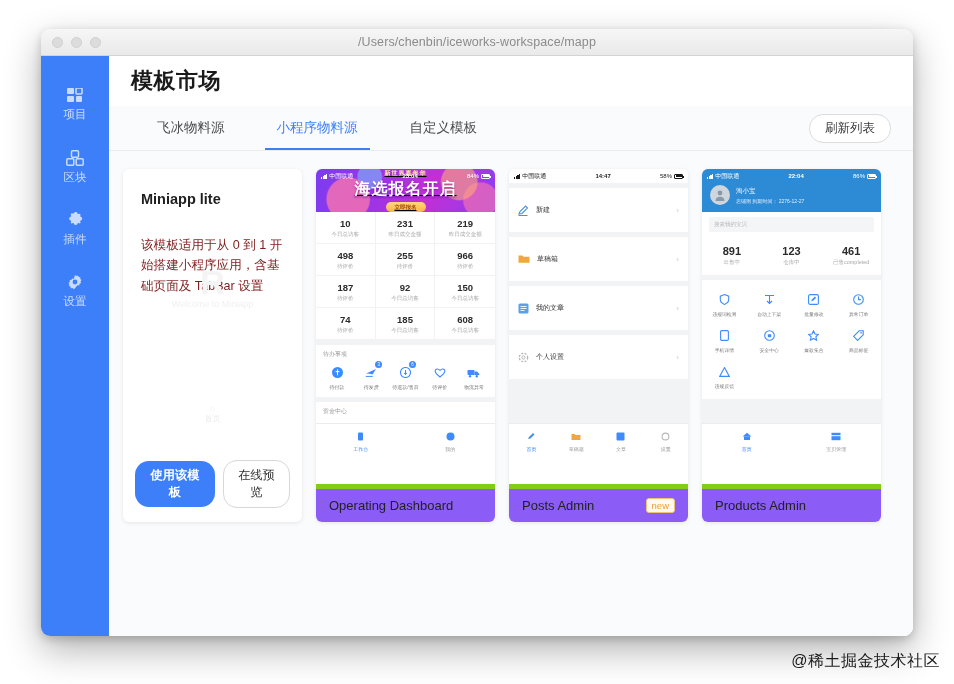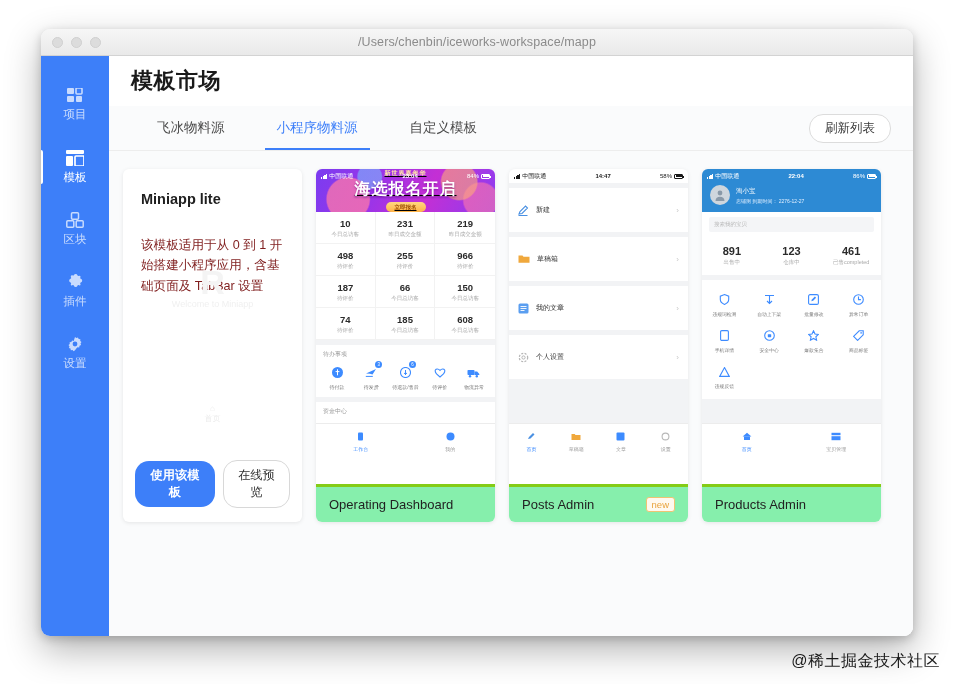--- a/index.html
+++ b/index.html
@@ -306,22 +306,22 @@
   .p-l { font-size: 5.5px; color: #a9a9a9; margin-top: 2px; }
   .grid4 { background: #fff; display: grid; grid-template-columns: repeat(4, 1fr); padding: 7px 0 4px 0; }
   .g4 { text-align: center; padding: 4px 0 6px 0; }
   .g4-cap { font-size: 4.8px; color: #7a7a7a; margin-top: 2px; }
 
   .card-foot {
     flex: 0 0 auto;
     height: 38px;
     display: flex; align-items: center;
     padding: 0 13px;
-    border-top: 3px solid #84cc16;
-    background: #86efac;
+    border-top: 5px solid #84cc16;
+    background: #8b5cf6;
   }
   .card-foot-title { font-size: 13px; color: #222; }
   .badge-new {
     margin-left: auto;
     border: 1px solid #f0c373; color: #e8a33c;
     background: #fff9ef;
     font-size: 9.5px; border-radius: 3px; padding: 1px 5px;
   }
 
   .watermark {
@@ -351,30 +351,20 @@
       <div class="side-item">
         <span>
           <svg width="17" height="15" viewBox="0 0 17 15" fill="currentColor">
             <rect x="0" y="0" width="7" height="6" rx="1"></rect>
               <rect x="9" y="0" width="6" height="6" rx="1" fill="none" stroke="currentColor" stroke-width="1.6"></rect>
             <rect x="0" y="8" width="7" height="6" rx="1"></rect>
               <rect x="9" y="8" width="6" height="6" rx="1"></rect>
           </svg>
         </span>
         <span class="side-label">项目</span>
-      </div>
-      <div class="side-item active">
-        <span>
-          <svg width="18" height="16" viewBox="0 0 18 16" fill="currentColor">
-            <rect x="0" y="0" width="18" height="4" rx="1"></rect>
-            <rect x="0" y="6" width="7" height="10" rx="1"></rect>
-            <rect x="9" y="6" width="9" height="10" rx="1" fill="none" stroke="currentColor" stroke-width="1.7"></rect>
-          </svg>
-        </span>
-        <span class="side-label">模板</span>
       </div>
       <div class="side-item">
         <span>
           <svg width="18" height="16" viewBox="0 0 18 16" fill="none" stroke="currentColor" stroke-width="1.5">
             <rect x="5.5" y="0.8" width="7" height="6.4" rx="1"></rect>
             <rect x="0.8" y="8.8" width="7" height="6.4" rx="1"></rect>
             <rect x="10.2" y="8.8" width="7" height="6.4" rx="1"></rect>
           </svg>
         </span>
         <span class="side-label">区块</span>
@@ -480,21 +470,21 @@
                   </div>
                 <div class="stat">
                     <div class="stat-v">966</div>
                     <div class="stat-l">待评价</div>
                   </div>
                 <div class="stat">
                     <div class="stat-v">187</div>
                     <div class="stat-l">待评价</div>
                   </div>
                 <div class="stat">
-                    <div class="stat-v">66</div>
+                    <div class="stat-v">92</div>
                     <div class="stat-l">今日总访客</div>
                   </div>
                 <div class="stat">
                     <div class="stat-v">150</div>
                     <div class="stat-l">今日总访客</div>
                   </div>
                 <div class="stat">
                     <div class="stat-v">74</div>
                     <div class="stat-l">待评价</div>
                   </div>

